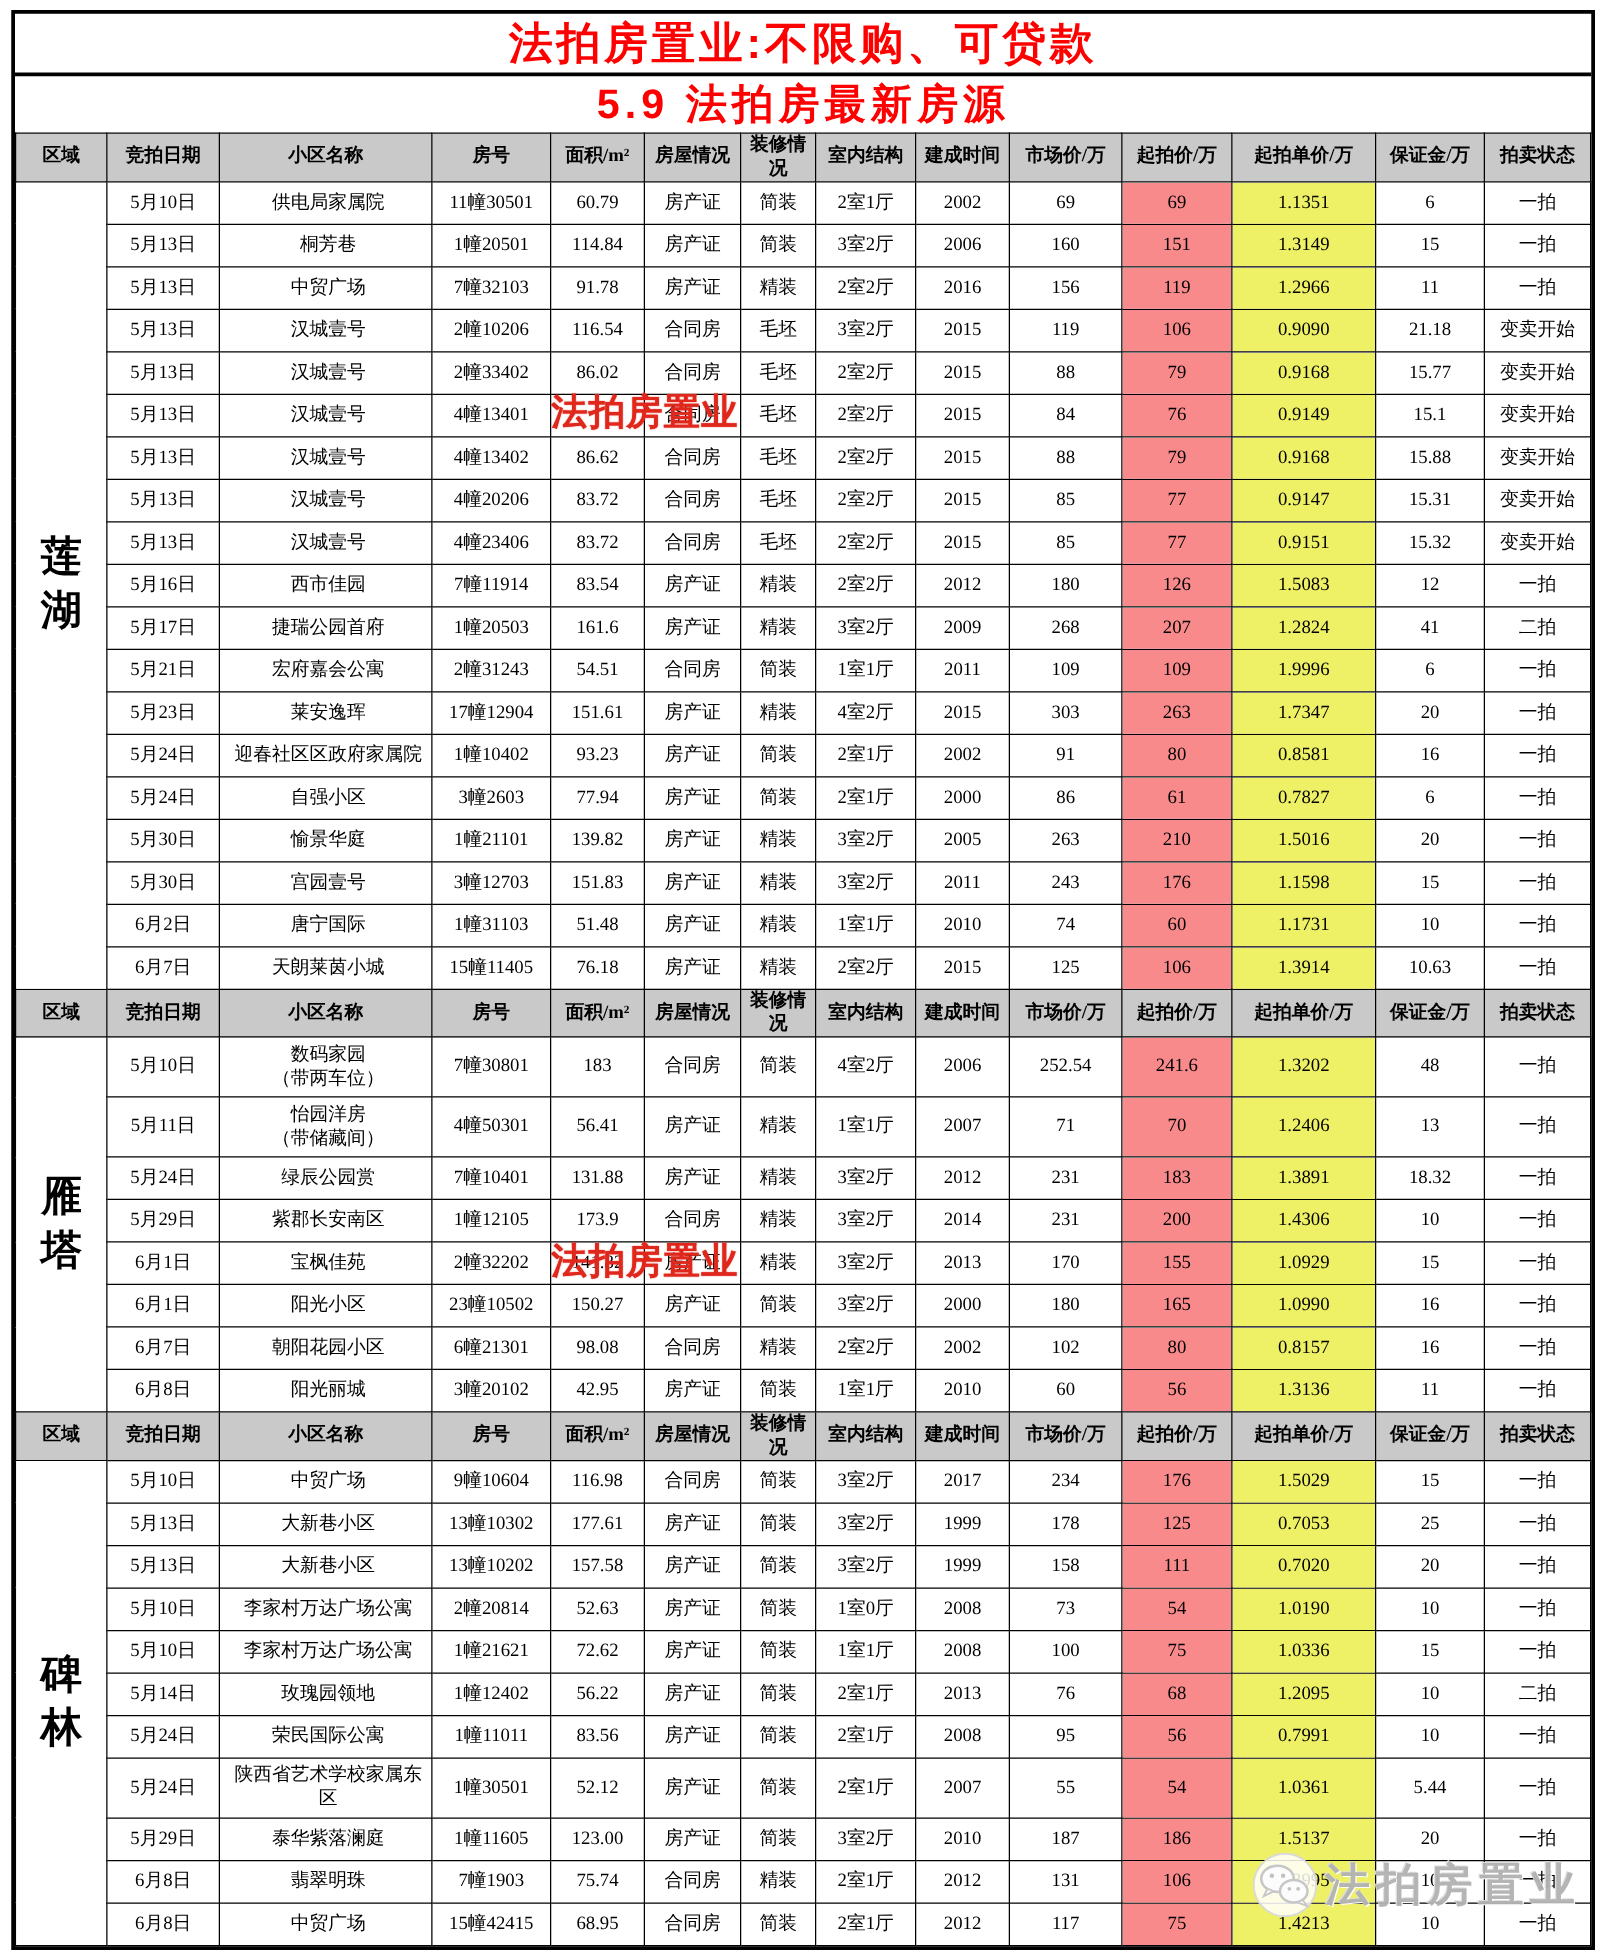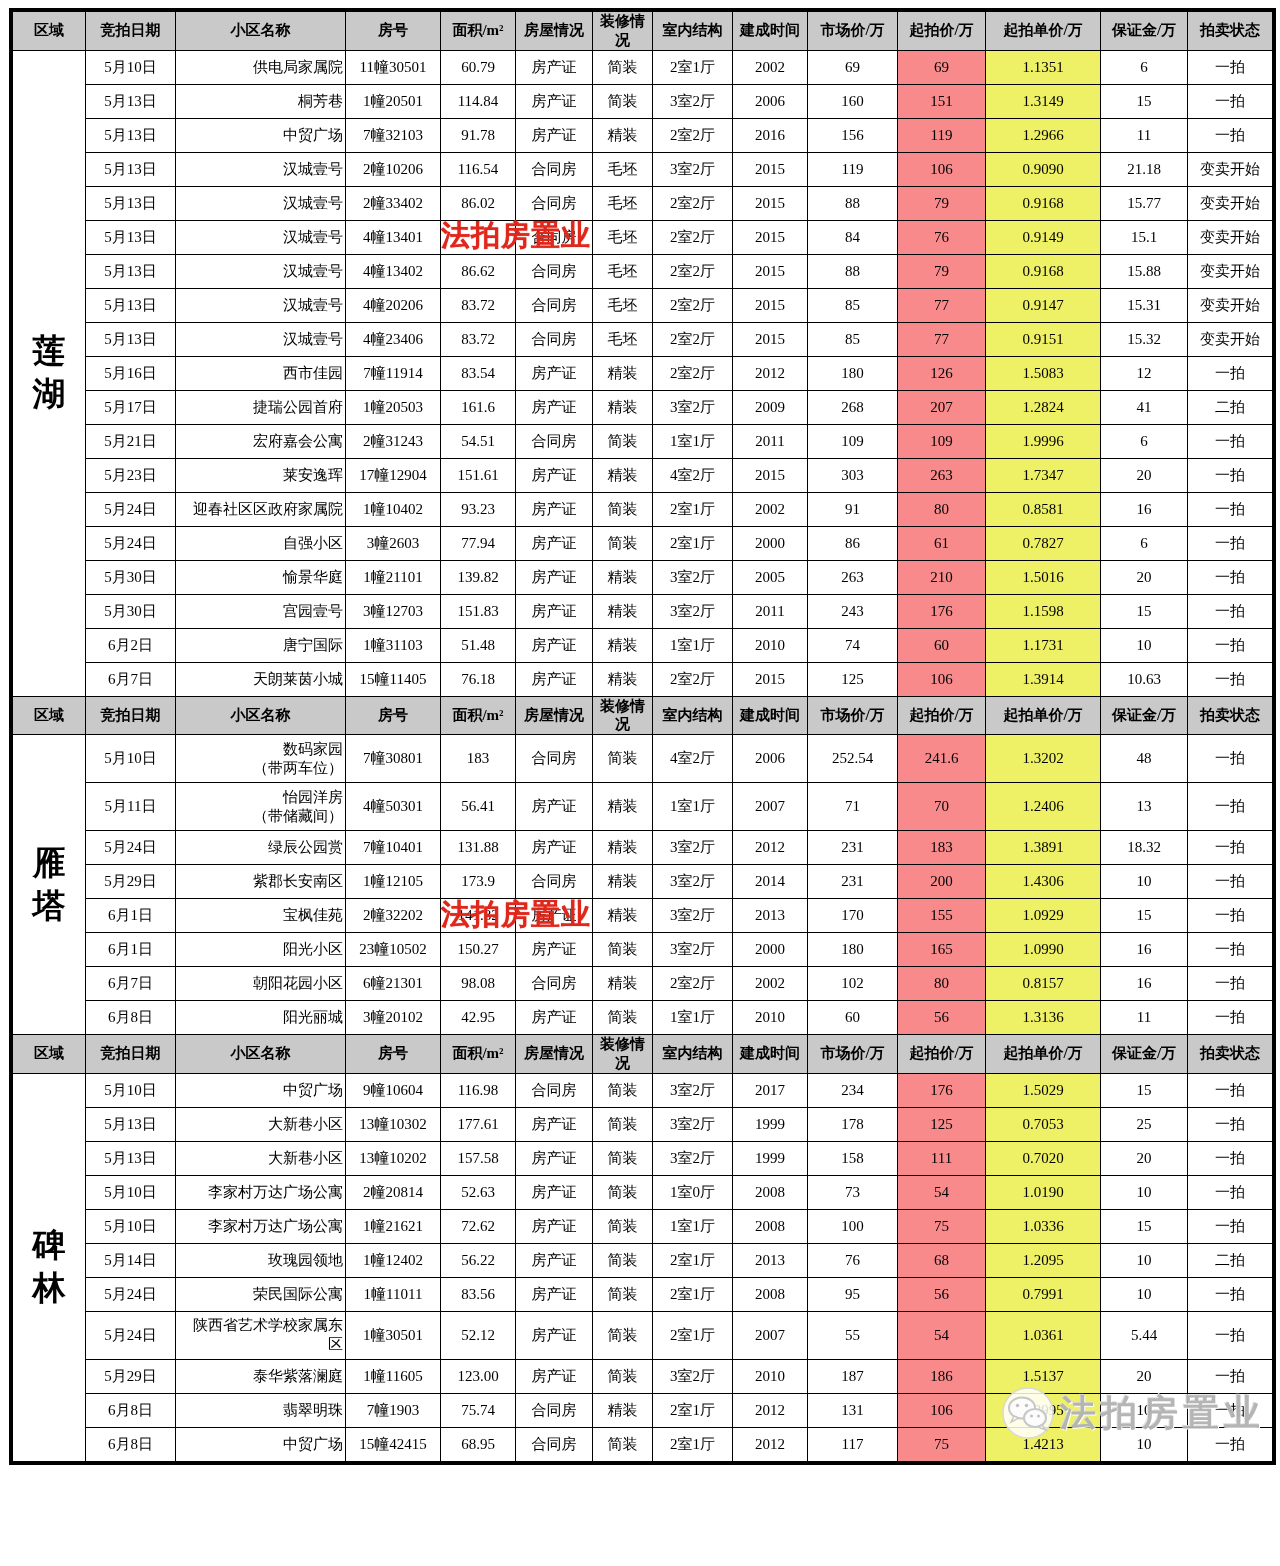--- a/index.html
+++ b/index.html
@@ -12,41 +12,43 @@
           font-family:"Liberation Sans","DejaVu Sans",sans-serif;}
   .title2{height:45px;display:flex;align-items:center;justify-content:center;
           color:var(--title-red,#f00);font-weight:bold;font-size:33px;letter-spacing:4px;
           font-family:"Liberation Sans","DejaVu Sans",sans-serif;}
   table{width:100%;border-collapse:collapse;table-layout:fixed;}
   th,td{border:1px solid #000;text-align:center;vertical-align:middle;
         font-size:15px;padding:0 2px;overflow:visible;line-height:1.25;}
   th{background:var(--header-bg,#c9c9c9);font-weight:bold;height:36px;font-size:15px;}
   tbody tr{height:34px;}
   tbody tr.tall{height:48px;}
-  td.name-cell{text-align:right;padding-left:6px;margin-left:20px;}
+  td.name-cell{text-align:center;padding-left:6px;margin-left:20px;}
   td.red-col{background:var(--red-col,#f98a8c);}
   td.yellow-col{background:var(--yellow-col,#eef065);}
   td.region-cell{font-size:33px;font-weight:bold;line-height:1.3;background:#fff;
                  font-family:"Liberation Serif","DejaVu Serif",serif;}
   td{position:relative;}
   .wm-red{position:absolute;left:0;top:50%;transform:translateY(-54%);z-index:6;
           color:var(--wm-red,#e0271c);font-weight:bold;font-size:29px;white-space:nowrap;
           letter-spacing:1px;font-family:"Liberation Sans","DejaVu Sans",sans-serif;
           pointer-events:none;text-shadow:0 0 1px #e0271c;}
   .wm-wechat{position:absolute;left:16px;top:-7px;z-index:6;display:flex;align-items:center;
              white-space:nowrap;pointer-events:none;}
   .wm-wechat .wm-gray-text{color:var(--wm-gray,#b3b3b3);font-weight:bold;font-size:36px;
              letter-spacing:5px;margin-left:6px;
              font-family:"Liberation Sans","DejaVu Sans",sans-serif;
              text-shadow:1px 1px 0 #ffffff,-1px -1px 0 #dedede;opacity:.96;}
 </style>
 </head>
 <body>
 
 <div class="page">
+  <div class="title1">法拍房置业:不限购、可贷款</div>
+  <div class="title2">5.9  法拍房最新房源</div>
   <table id="listing-table">
     <colgroup>
       <col style="width:73px">
         <col style="width:90px">
         <col style="width:170px">
         <col style="width:95px">
       <col style="width:75px">
         <col style="width:77px">
         <col style="width:60px">
         <col style="width:80px">

